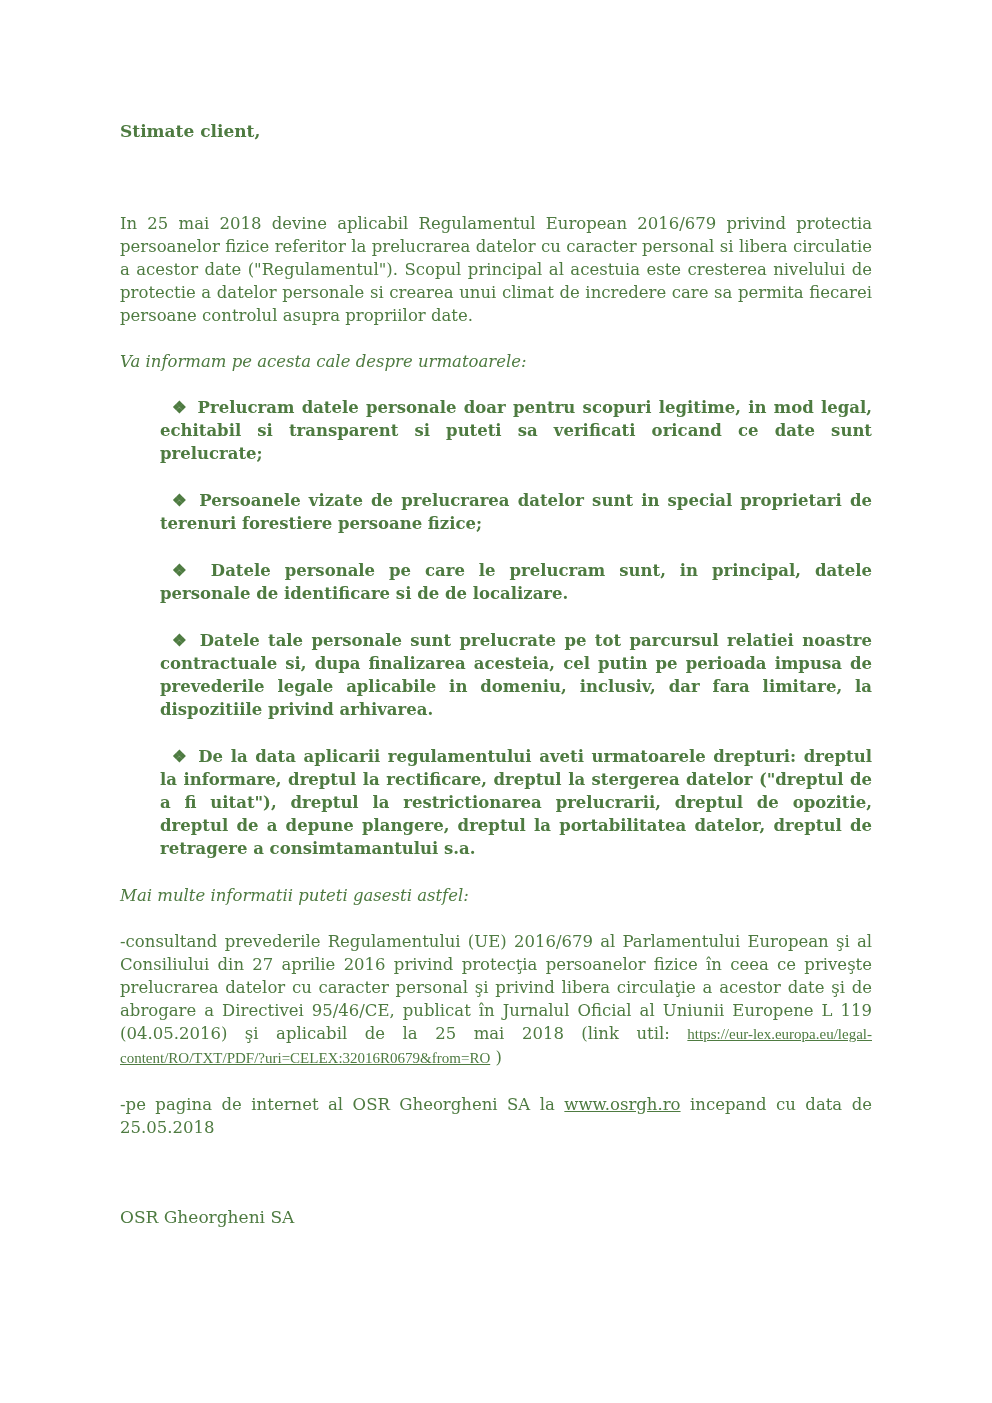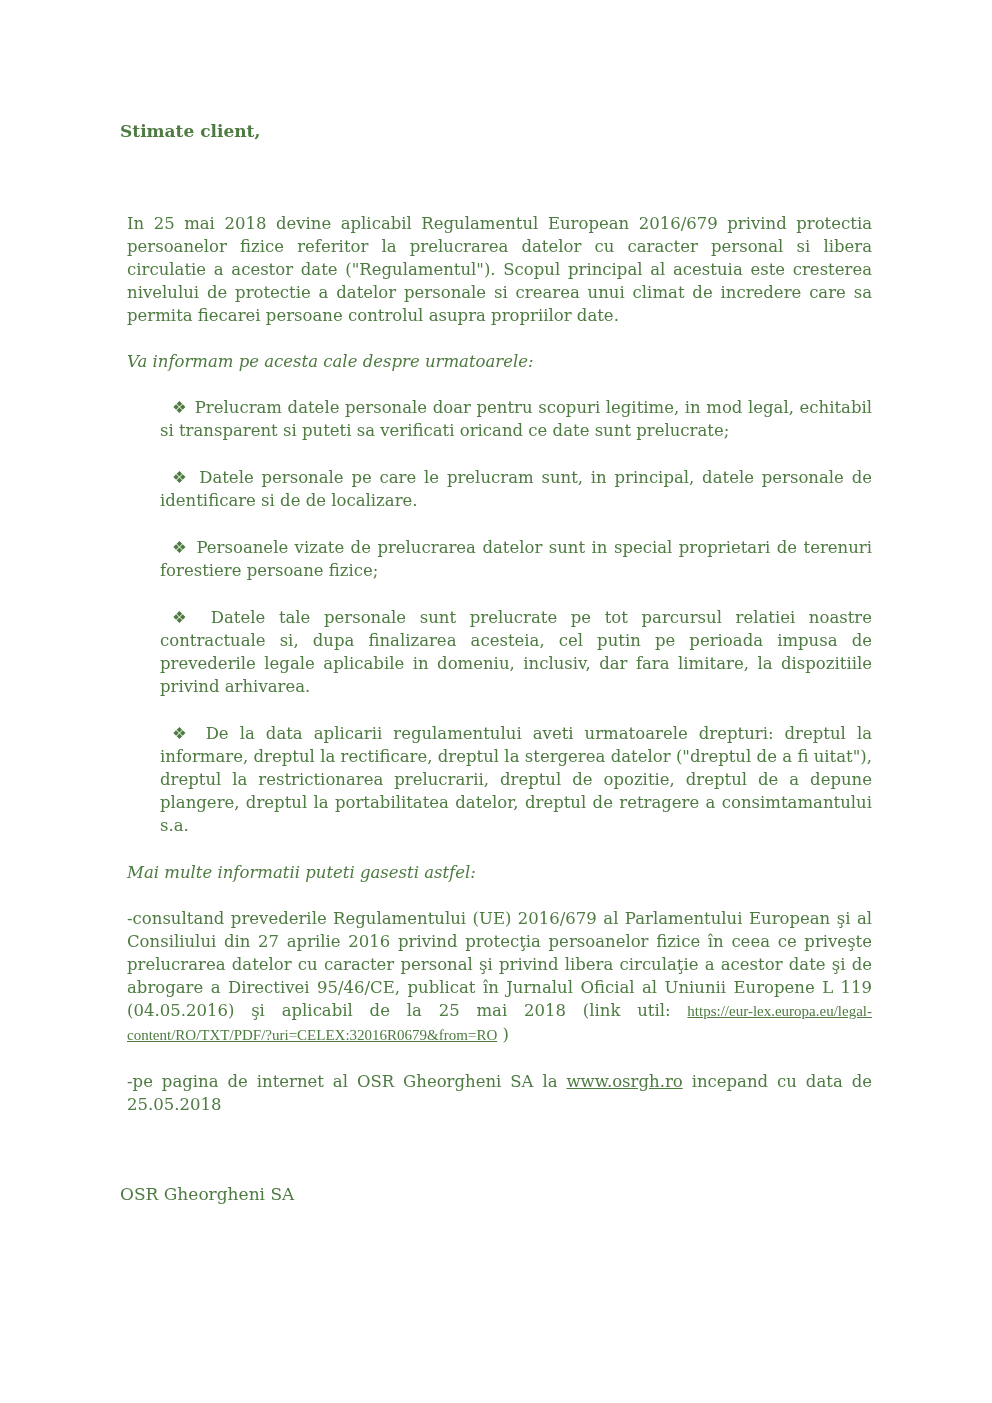--- a/index.html
+++ b/index.html
@@ -21,25 +21,26 @@
     color: #4e7b41;
     text-align: justify;
   }
   .salutation {
     font-size: 17px;
     font-weight: bold;
     margin: 0 0 69px 0;
     text-align: left;
   }
   .page p {
-    margin: 0 0 23px 7px;
+    margin: 0 0 23px 0;
   }
   .bullet {
     margin: 0 0 24px 40px !important;
     text-indent: 12px;
+    font-weight: bold;
   }
   .bullet-glyph {
     letter-spacing: 2px;
   }
   .lead {
     text-align: left;
     font-style: italic;
   }
   a.doc-link {
     color: #4e7b41;
@@ -65,23 +66,23 @@
   <div class="salutation">Stimate client,</div>
 
   <p>In 25 mai 2018 devine aplicabil Regulamentul European 2016/679 privind protectia persoanelor fizice referitor la prelucrarea datelor cu caracter personal si libera circulatie a acestor date ("Regulamentul"). Scopul principal al acestuia este cresterea nivelului de protectie a datelor personale si crearea unui climat de incredere care sa permita fiecarei persoane controlul asupra propriilor date.</p>
 
   <p class="lead">Va informam pe acesta cale despre urmatoarele:</p>
 
   <div>
 
     <p class="bullet"><span class="bullet-glyph">❖</span> <span>Prelucram datele personale doar pentru scopuri legitime, in mod legal, echitabil si transparent si puteti sa verificati oricand ce date sunt prelucrate;</span></p>
 
+    <p class="bullet"><span class="bullet-glyph">❖</span> <span>Persoanele vizate de prelucrarea datelor sunt in special proprietari de terenuri forestiere persoane fizice;</span></p>
+
     <p class="bullet"><span class="bullet-glyph">❖</span> <span>Datele personale pe care le prelucram sunt, in principal, datele personale de identificare si de de localizare.</span></p>
-
-    <p class="bullet"><span class="bullet-glyph">❖</span> <span>Persoanele vizate de prelucrarea datelor sunt in special proprietari de terenuri forestiere persoane fizice;</span></p>
 
     <p class="bullet"><span class="bullet-glyph">❖</span> <span>Datele tale personale sunt prelucrate pe tot parcursul relatiei noastre contractuale si, dupa finalizarea acesteia, cel putin pe perioada impusa de prevederile legale aplicabile in domeniu, inclusiv, dar fara limitare, la dispozitiile privind arhivarea.</span></p>
 
     <p class="bullet"><span class="bullet-glyph">❖</span> <span>De la data aplicarii regulamentului aveti urmatoarele drepturi: dreptul la informare, dreptul la rectificare,  dreptul la stergerea datelor ("dreptul de a fi uitat"), dreptul la restrictionarea prelucrarii, dreptul de opozitie, dreptul de a depune plangere, dreptul la portabilitatea datelor, dreptul de retragere a consimtamantului s.a.</span></p>
 
   </div>
 
   <p class="lead">Mai multe informatii puteti gasesti astfel:</p>
 
   <p><span>-consultand prevederile Regulamentului (UE) 2016/679 al Parlamentului European şi al Consiliului din 27 aprilie 2016 privind protecţia persoanelor fizice în ceea ce priveşte prelucrarea datelor cu caracter personal şi privind libera circulaţie a acestor date şi de abrogare a Directivei 95/46/CE, publicat în Jurnalul Oficial al Uniunii Europene L 119 (04.05.2016) şi aplicabil de la 25 mai 2018 (link util: </span><a class="doc-link small">https://eur-lex.europa.eu/legal-content/RO/TXT/PDF/?uri=CELEX:32016R0679&amp;from=RO</a><span> )</span></p>

